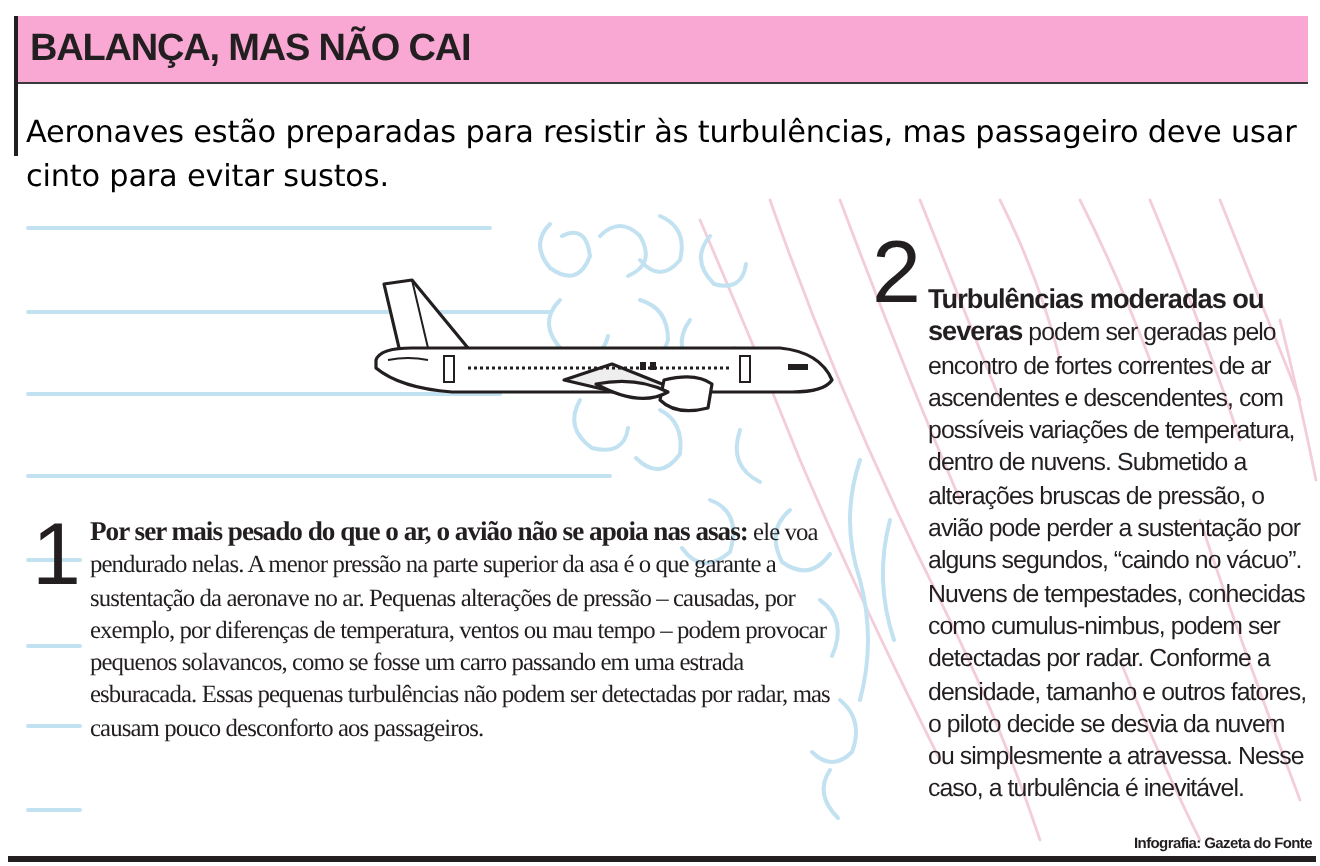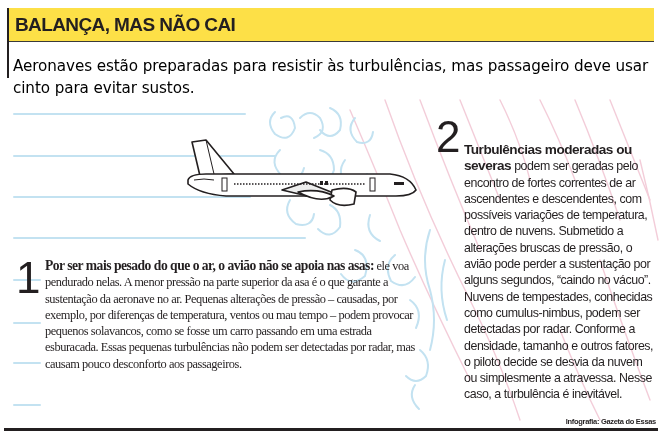--- a/index.html
+++ b/index.html
@@ -1,20 +1,20 @@
 <!DOCTYPE html>
 <html><head>
   <meta charset="utf-8">
   <style>
     * { box-sizing: border-box; margin: 0; padding: 0; }
     html, body { width: 660px; height: 433px; background: #ffffff; overflow: hidden; }
     body { position: relative; font-family: "DejaVu Sans Condensed", "Liberation Sans", sans-serif; color: #231f20; }
 
     .left-rule { position: absolute; left: 7px; top: 8px; width: 2px; height: 70px; background: #231f20; }
-    .title-bar { position: absolute; left: 9px; top: 8px; width: 645px; height: 34px; background: #fde047; border-bottom: 1.5px solid #3a3a3a; }
+    .title-bar { position: absolute; left: 9px; top: 8px; width: 645px; height: 34px; background: #f9a8d4; border-bottom: 1.5px solid #3a3a3a; }
     .title { position: absolute; left: 6px; top: 6px; font-family: "Liberation Sans", sans-serif; font-weight: bold; font-size: 19px; letter-spacing: -0.6px; color: #231f20; }
 
     .subtitle { position: absolute; left: 13px; top: 55px; width: 640px; font-family: "DejaVu Sans", sans-serif; font-size: 15.2px; line-height: 22px; color: #000000; letter-spacing: -0.1px; }
 
     .deco { position: absolute; left: 0; top: 0; width: 660px; height: 433px; pointer-events: none; }
 
     .airplane { position: absolute; left: 186px; top: 138px; width: 232px; height: 72px; }
 
     .section { position: absolute; font-family: "Liberation Sans", sans-serif; font-size: 12.4px; line-height: 16.3px; color: #231f20; letter-spacing: -0.45px; }
     .section .num { position: absolute; font-family: "Liberation Sans", sans-serif; font-size: 44px; font-weight: normal; line-height: 40px; color: #231f20; }
@@ -110,14 +110,14 @@
   <span class="num">1</span>
   <p class="body"><span class="lead">Por ser mais pesado do que o ar, o avião não se apoia nas asas:</span><span> ele voa pendurado nelas. A menor pressão na parte superior da asa é o que garante a sustentação da aeronave no ar. Pequenas alterações de pressão – causadas, por exemplo, por diferenças de temperatura, ventos ou mau tempo – podem provocar pequenos solavancos, como se fosse um carro passando em uma estrada esburacada. Essas pequenas turbulências não podem ser detectadas por radar, mas causam pouco desconforto aos passageiros.</span></p>
 </section>
 
 <section class="section s2">
   <span class="num">2</span>
   <p class="body"><span class="lead">Turbulências moderadas ou severas</span><span> podem ser geradas pelo encontro de fortes correntes de ar ascendentes e descendentes, com possíveis variações de temperatura, dentro de nuvens. Submetido a alterações bruscas de pressão, o avião pode perder a sustentação por alguns segundos, “caindo no vácuo”. Nuvens de tempestades, conhecidas como cumulus-nimbus, podem ser detectadas por radar. Conforme a densidade, tamanho e outros fatores, o piloto decide se desvia da nuvem ou simplesmente a atravessa. Nesse caso, a turbulência é inevitável.</span></p>
 </section>
 
 <div class="source">Fonte: Redação.</div>
-<div class="credit">Infografia: Gazeta do Essas</div>
+<div class="credit">Infografia: Gazeta do Fonte</div>
 <div class="bottom-rule"></div>
 
 </body></html>

